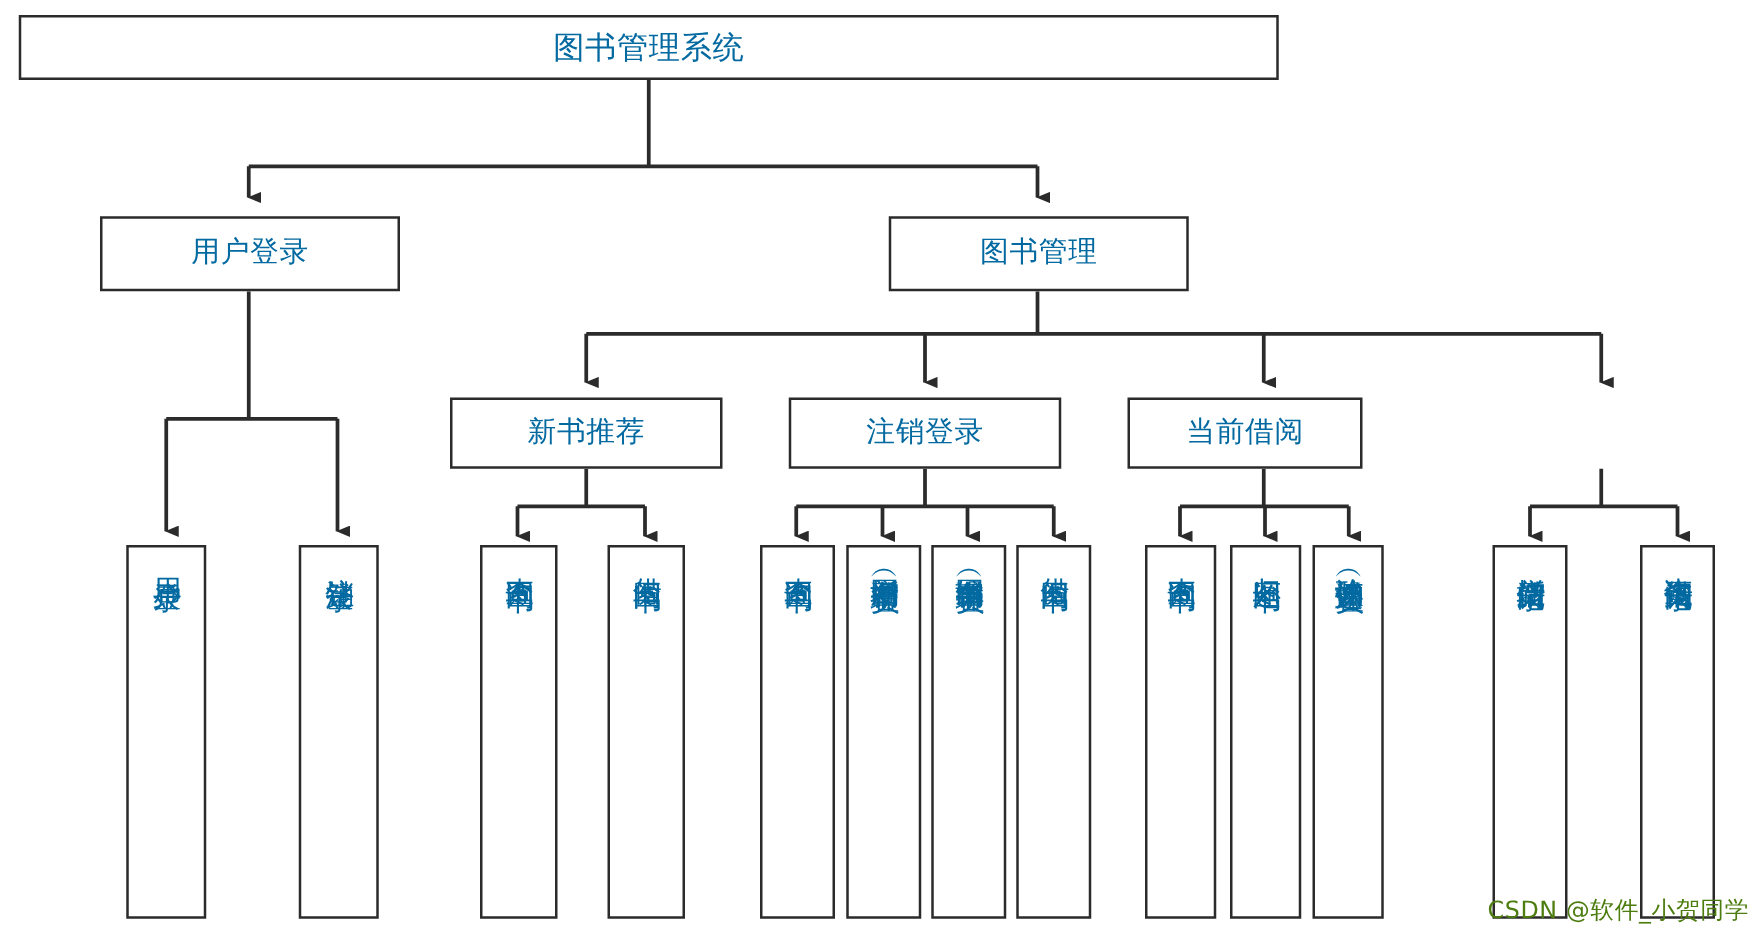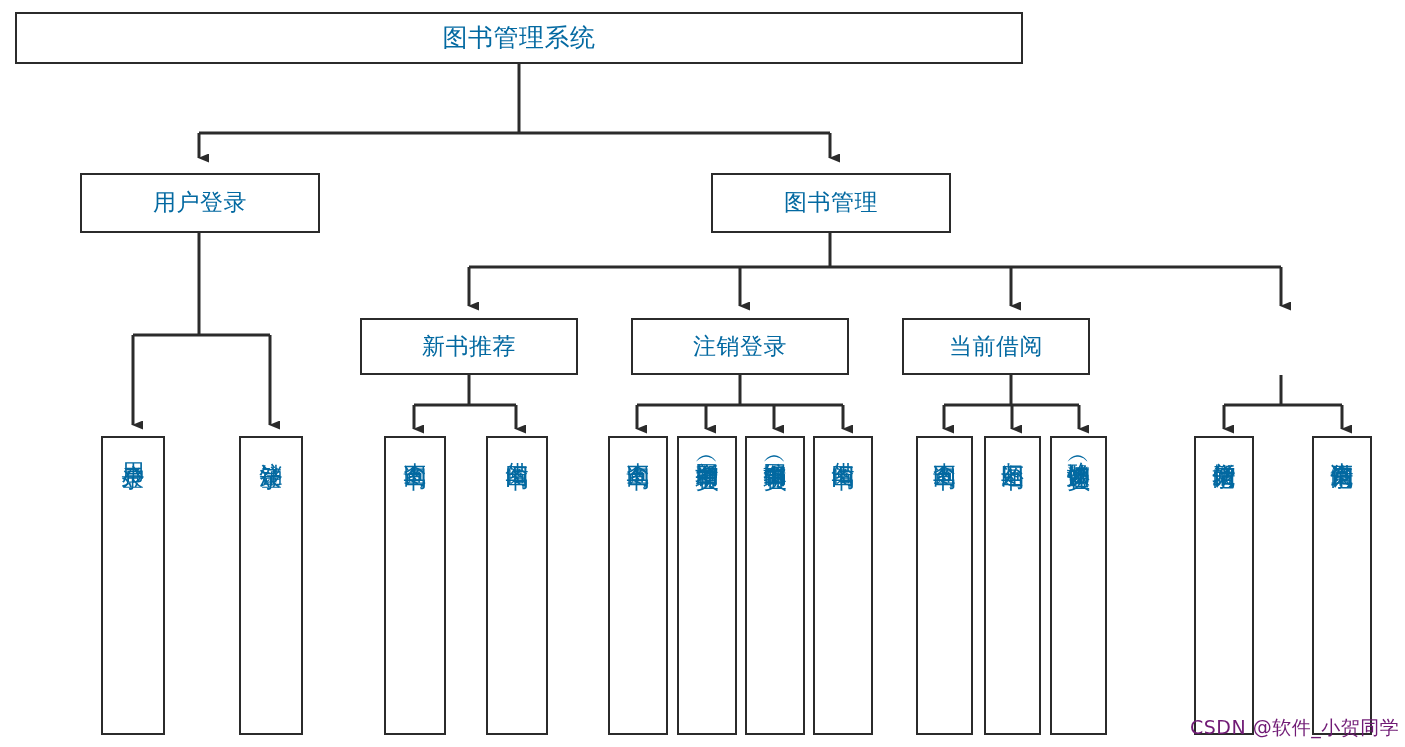--- a/index.html
+++ b/index.html
@@ -63,21 +63,21 @@
     line-height: 1.08;
     letter-spacing: 2px;
     max-height: 100%;
     text-align: left;
   }
   .node.leaf.tall .node-label {
     letter-spacing: 1px;
   }
   .watermark {
     position: absolute;
-    color: #701a75;
+    color: #4d7c0f;
     font-size: 19px;
     white-space: nowrap;
     letter-spacing: 0.5px;
   }
 </style>
 </head>
 <body>
 
 <div id="canvas">
 

